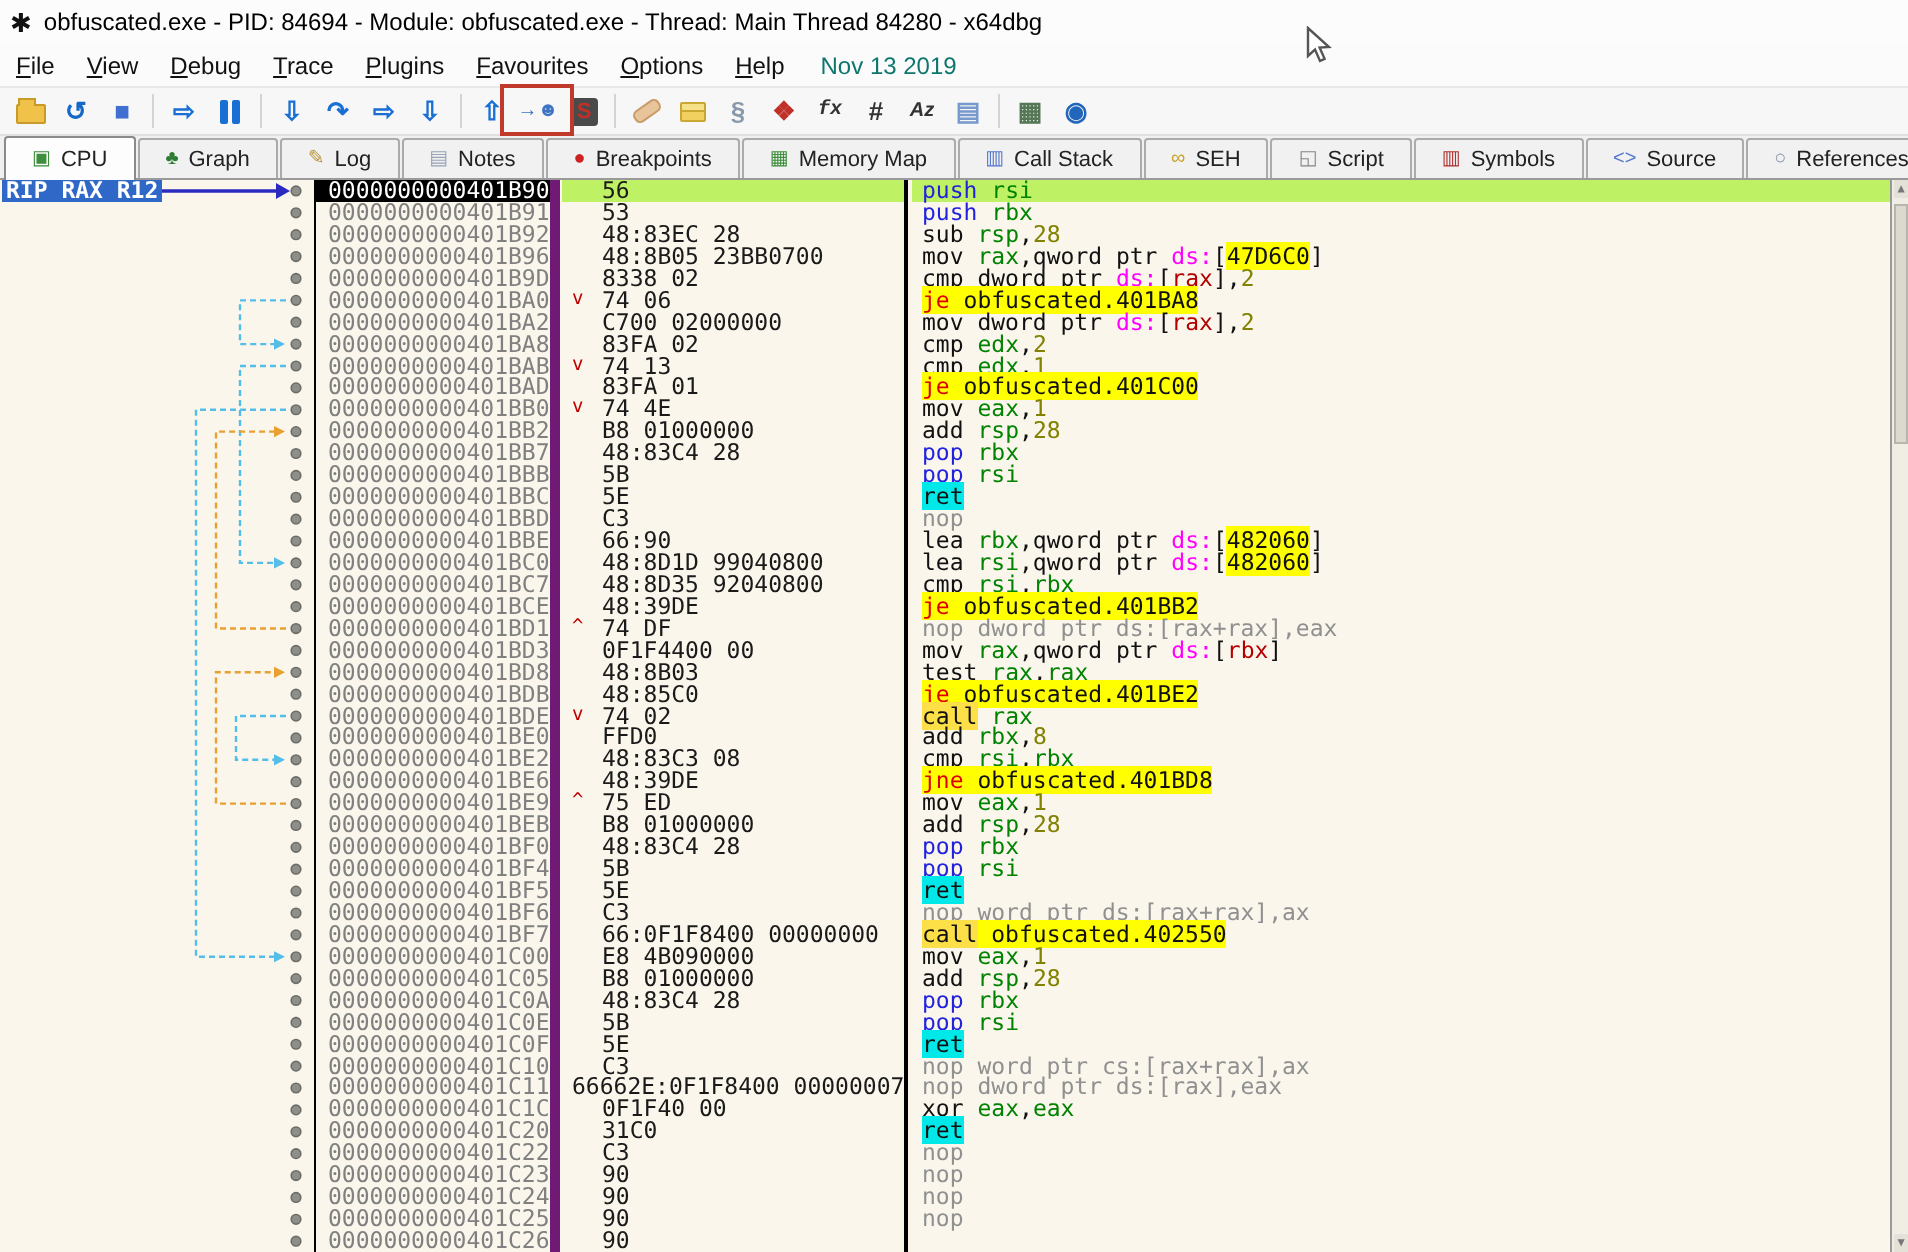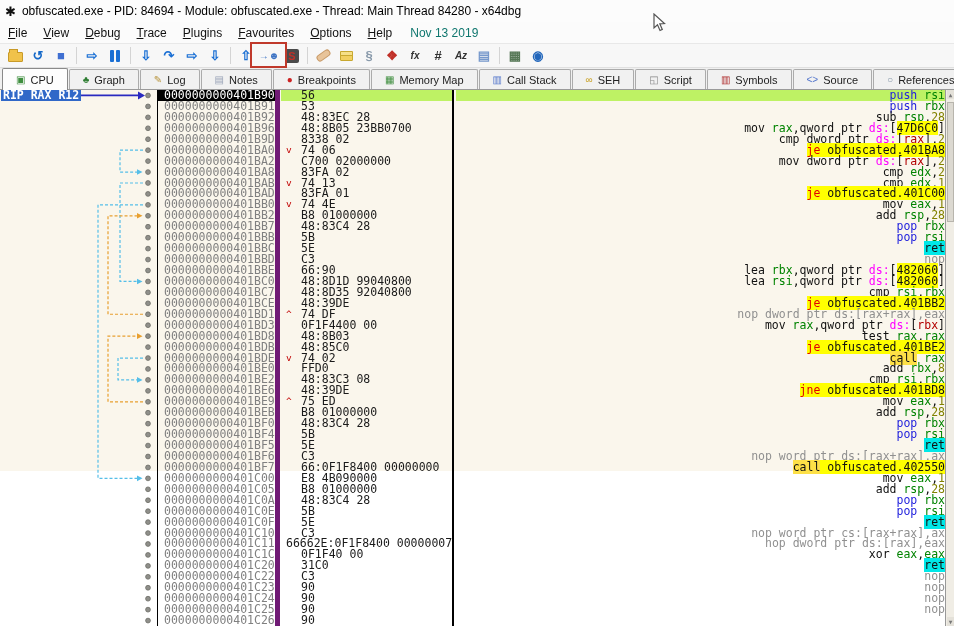--- a/index.html
+++ b/index.html
@@ -43,31 +43,31 @@
   
   .tabbar { height:22px; display:flex; align-items:flex-end; gap:1px; padding-left:2px;
             background:#F0F0F0; border-bottom:1px solid #9A9A9A; }
   .tab { height:20px; display:flex; align-items:center; gap:5px; padding:0 13px; font-size:11px;
          background:#F1F1F1; border:1px solid #ABABAB; border-bottom:none;
          border-radius:2px 2px 0 0; color:#222; white-space:nowrap; }
   .tab.selected { background:#FDFDFD; height:22px; margin-bottom:-1px; border-color:#8A8A8A; }
   .tab-icon { font-size:10px; line-height:1; }
 
   
-  .disasm { position:relative; height:381px; background:#FAF6EC;
+  .disasm { position:relative; height:536px; background:#FAF6EC;
             font-family:"DejaVu Sans Mono", monospace; font-size:11.5px; }
   .sidebar { position:absolute; left:0; top:0; width:158px; height:536px;
              border-right:1px solid #000; }
   .rip-label { position:absolute; left:1px; top:0; height:11px; line-height:11px;
                background:#3068C8; color:#fff; padding:0 2px; font-weight:bold; z-index:2; }
   .col-addr { position:absolute; left:158px; top:0; width:122px; height:536px;
               border-right:5px solid #701a75; overflow:hidden; }
   .col-bytes { position:absolute; left:281px; top:0; width:173px; height:536px;
                border-right:2px solid #000; overflow:hidden; }
-  .col-dis { position:absolute; left:456px; top:0; width:489px; height:536px; overflow:hidden;text-align:right; }
+  .col-dis { position:absolute; left:456px; top:0; width:489px; height:536px; overflow:hidden; }
   .row { height:10.94px; line-height:10.94px; white-space:pre; }
   .addr .row { color:#808080; padding-left:6px; }
   .addr .row.cur { background:#000; color:#FFF; }
   .row.sel { background:#bef264; }
   .bytes .row { color:#1A1A1A; padding-left:5px; display:flex; }
   .bytes .mk { display:inline-block; width:15px; color:#C00000; font-size:9.5px; }
   .col-dis .row { padding-left:5px; color:#111; }
 
   .tk-mp{color:#2222DD} .tk-mn{color:#111} .tk-pl{color:#111}
   .tk-reg{color:#008300} .tk-num{color:#828200} .tk-seg{color:#FF00FF}
@@ -156,21 +156,21 @@
       <div class="tbtn">
         <div class="icon-stack"></div>
       </div>
       <div class="tbtn">
         <span style="color: rgb(136, 153, 170);">§</span>
       </div>
       <div class="tbtn">
         <span style="color: rgb(192, 48, 40);">❖</span>
       </div>
       <div class="tbtn">
-        <span class="multi" style="color: rgb(51, 51, 51);">fx</span>
+        <span class="multi" style="color: rgb(51, 51, 51); font-family: Liberation Mono, monospace;">fx</span>
       </div>
       <div class="tbtn">
         <span style="color: rgb(51, 51, 51);">#</span>
       </div>
       <div class="tbtn">
         <span class="multi" style="color: rgb(51, 51, 51);">Az</span>
       </div>
       <div class="tbtn">
         <span style="color: rgb(119, 153, 204);">▤</span>
       </div>

